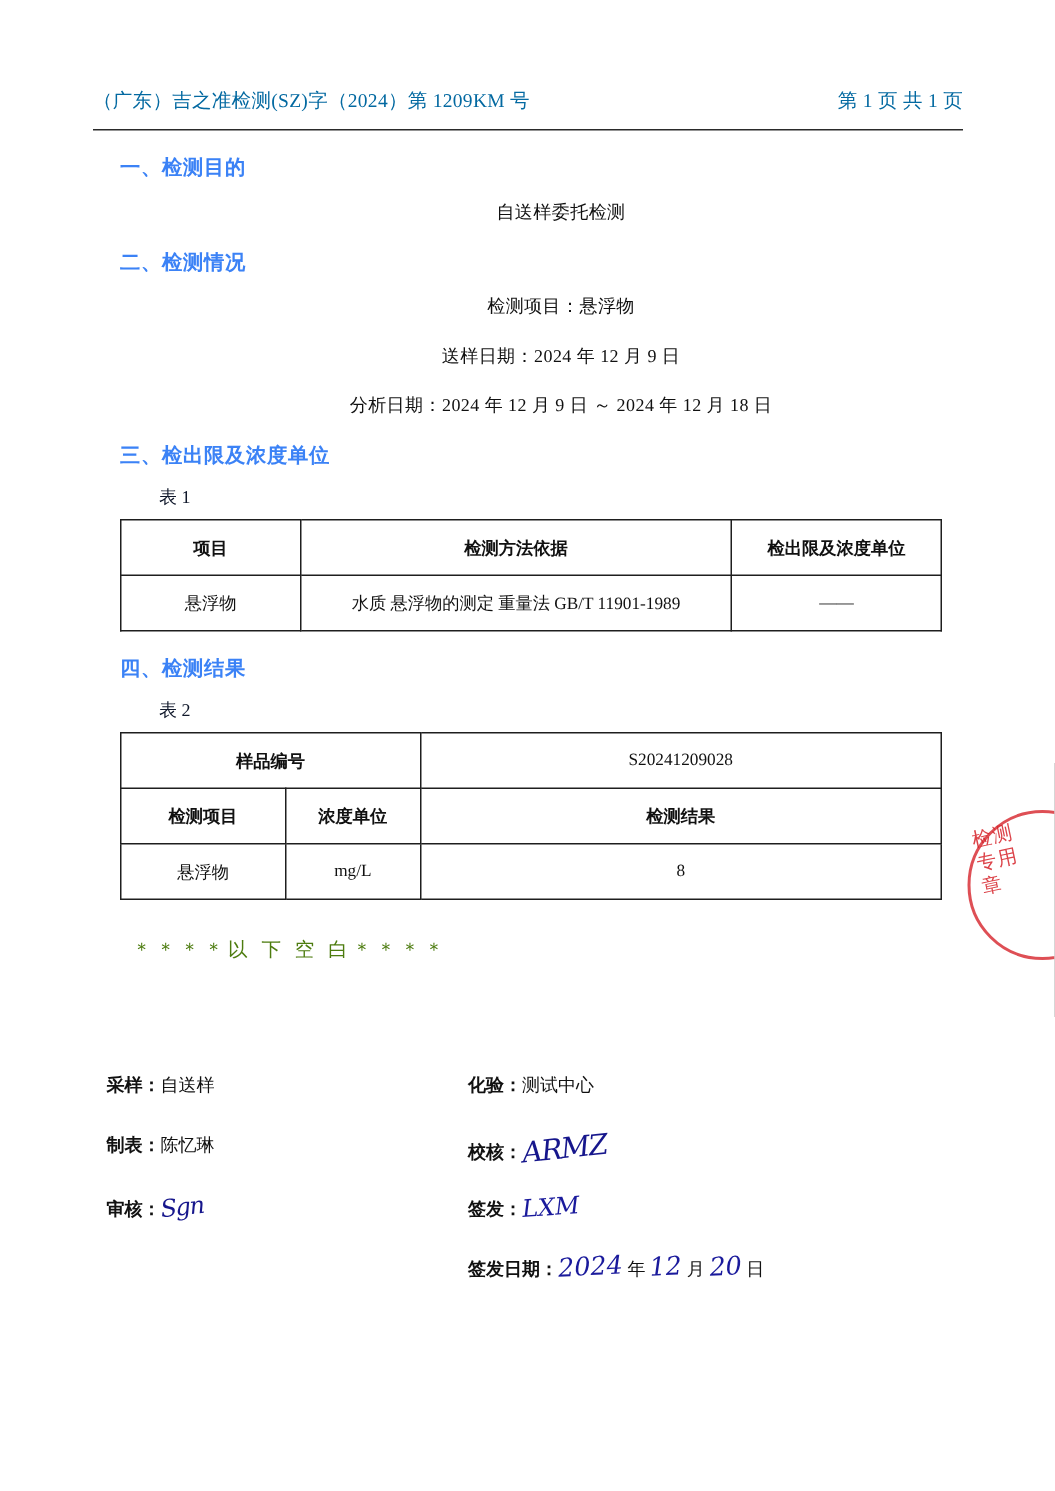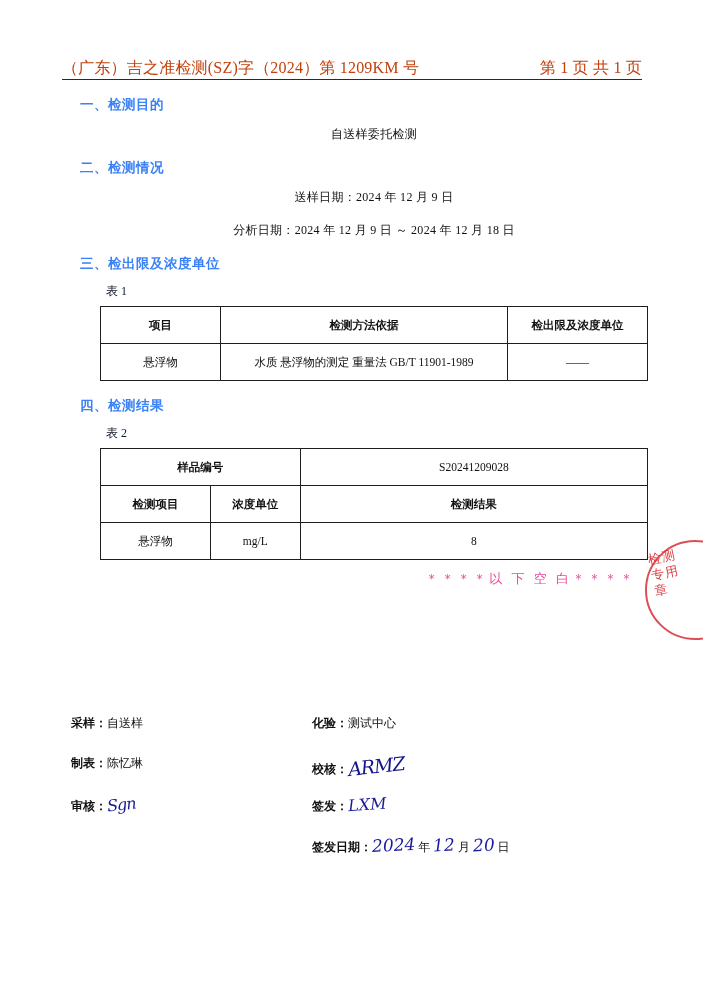--- a/index.html
+++ b/index.html
@@ -23,23 +23,23 @@
     left: 62px;
     top: 58px;
     width: 580px;
   }
 
   
   .doc-header {
     display: flex;
     justify-content: space-between;
     align-items: baseline;
-    font-size: 16px;
-    color: #c2410c;
-    padding-bottom: 0;
+    font-size: 13px;
+    color: #0369a1;
+    padding-bottom: 10px;
     border-bottom: 1px solid #2a2a2a;
     letter-spacing: 0.2px;
   }
   .doc-header .right { white-space: nowrap; margin-left: 29px; }
 
   .section {
     margin-top: 16px;
   }
   .sec-title {
     font-size: 13.5px;
@@ -62,21 +62,21 @@
   .sec-body .line:last-child { margin-bottom: 0; }
 
   .table-caption {
     margin-left: 44px;
     margin-top: 10px;
     font-size: 12px;
     color: #0f172a;
   }
 
   table.report {
-    margin-left: 38px;
+    margin-left: 18px;
     margin-top: 6px;
     border-collapse: collapse;
     width: 548px;
     font-size: 11.5px;
     color: #111;
   }
   table.report th, table.report td {
     border: 1px solid #1e1e1e;
     text-align: center;
     vertical-align: middle;
@@ -91,25 +91,25 @@
 
   .t1 col.c1 { width: 120px; }
   .t1 col.c2 { width: 288px; }
   .t1 col.c3 { width: 140px; }
 
   .t2 col.a { width: 110px; }
   .t2 col.b { width: 90px; }
   .t2 col.c { width: 348px; }
 
   .blank-note {
-    margin-top: 10px;
-    text-align: right;
+    margin-top: 24px;
+    text-align: left;
     font-size: 13px;
     letter-spacing: 3px;
-    color: #ec4899;
+    color: #4d7c0f;
     margin-left: 26px;
     width: 548px;
   }
 
   
   .sign-area {
     position: absolute;
     left: 62px;
     top: 715px;
     width: 580px;
@@ -198,20 +198,21 @@
     <div class="section">
       <div class="sec-title">一、检测目的</div>
       <div class="sec-body">
         <div class="line">自送样委托检测</div>
       </div>
     </div>
 
     <div class="section">
       <div class="sec-title">二、检测情况</div>
       <div class="sec-body">
+        <div class="line">检测项目：悬浮物</div>
         <div class="line">送样日期：2024 年 12 月 9 日</div>
         <div class="line">分析日期：2024 年 12 月 9 日 ～ 2024 年 12 月 18 日</div>
       </div>
     </div>
 
     <div class="section">
       <div class="sec-title">三、检出限及浓度单位</div>
       <div class="table-caption">表 1</div>
       <table class="report t1">
         <colgroup>

